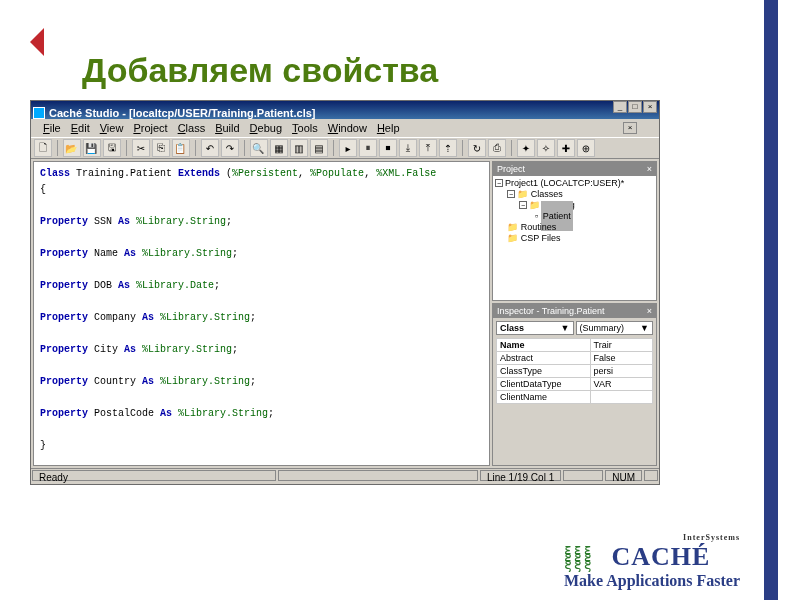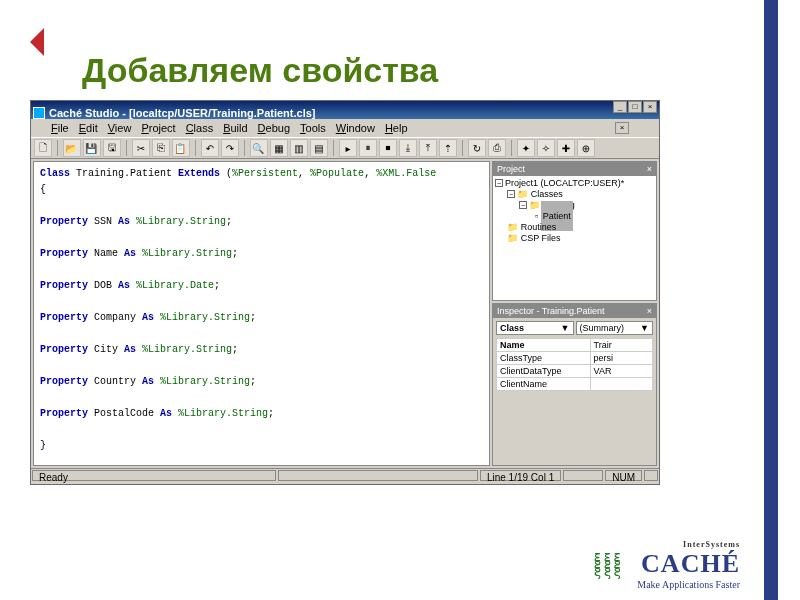--- a/index.html
+++ b/index.html
@@ -6,21 +6,21 @@
   html, body { margin:0; padding:0; width:800px; height:600px; font-family: Arial, sans-serif; background:#fff; overflow:hidden; }
   .slide { position:relative; width:800px; height:600px; }
   .accent-corner { position:absolute; top:28px; left:30px; width:0; height:0; border-top:14px solid transparent; border-bottom:14px solid transparent; border-right:14px solid #c1272d; }
   .side-stripe { position:absolute; right:22px; top:0; bottom:0; width:14px; background:#2a3d85; }
   .slide-title { position:absolute; left:60px; top:28px; font-size:34px; font-weight:bold; color:#4d7c0f;margin-left:22px; }
   .app-window { position:absolute; left:30px; top:100px; width:630px; height:385px; border:1px solid #6b6b6b; background:#d4d0c8; font-size:10px; color:#000; }
   .titlebar { height:18px; background:linear-gradient(#0a246a,#3a6ea5); display:flex; align-items:flex-end; color:#fff; padding:0 2px; }
   .titlebar .icon-box { width:12px; height:12px; background:#0af; margin-right:4px; border:1px solid #fff; }
   .titlebar .title-text { flex:1; font-size:11px; font-weight:bold; overflow:hidden; white-space:nowrap; }
   .win-btn { width:14px; height:12px; background:#d4d0c8; border:1px solid #888; font-size:8px; line-height:10px; text-align:center; color:#000; cursor:pointer; }
-  .menubar { height:18px; background:#d4d0c8; display:flex; align-items:center; padding:0 20px; font-size:11px; }
+  .menubar { height:18px; background:#d4d0c8; display:flex; align-items:center; padding:0 12px; font-size:11px; }
   .menubar span { margin-right:10px; cursor:pointer; }
   .menubar span u { text-decoration:underline; }
   .toolbar { height:22px; background:#d4d0c8; border-top:1px solid #fff; border-bottom:1px solid #888; display:flex; align-items:center; padding:0 3px; gap:2px; }
   .tbtn { width:18px; height:18px; border:1px solid #bbb; background:#e8e4dc; display:flex; align-items:center; justify-content:center; font-size:10px; cursor:pointer; }
   .tsep { width:1px; height:16px; background:#999; margin:0 3px; }
   .workspace { display:flex; height:calc(100% - 18px - 18px - 22px - 16px); }
   .editor { flex:1; background:#fff; border:1px solid #888; margin:2px; padding:4px 6px; font-family:'Courier New',monospace; font-size:10px; line-height:1.6; color:#000; white-space:pre; overflow:hidden; }
   .editor .kw { color:#0000aa; font-weight:bold; }
   .editor .typ { color:#006600; }
   .right-pane { width:165px; display:flex; flex-direction:column; margin:2px 2px 2px 0; gap:2px; }
@@ -38,21 +38,21 @@
   .insp-table td:first-child { width:60%; }
   .insp-table tr:first-child td:first-child { font-weight:bold; }
   .statusbar { height:14px; background:#d4d0c8; border-top:1px solid #888; display:flex; font-size:10px; }
   .status-cell { border:1px solid #888; padding:1px 6px; margin:1px; background:#d4d0c8; }
   .status-cell.flex { flex:1; }
   .logo-block { position:absolute; right:60px; bottom:10px; text-align:left; font-family:Georgia,serif; }
   .logo-inter { font-size:8px; letter-spacing:1px; color:#333; text-align:right;font-weight:bold; }
   .logo-row { display:flex; align-items:center; gap:6px; }
   .logo-mark { font-family:monospace; color:#2a7a2a; font-size:13px; line-height:7px; letter-spacing:2px; }
   .logo-cache { font-size:26px; font-weight:bold; color:#2a3d85; letter-spacing:1px;margin-left:12px; }
-  .logo-tag { font-size:10px; font-weight:normal; color:#2a3d85; text-align:right; }
+  .logo-tag { font-size:16px; font-weight:bold; color:#2a3d85; text-align:right; }
   .outer-winbtns { position:absolute; right:2px; top:0; display:flex; gap:1px; }
 </style>
 </head>
 <body>
 <div class="slide">
 
 <div class="accent-corner"></div>
 <div class="side-stripe"></div>
 
 <h1 class="slide-title">Добавляем свойства</h1>
@@ -167,20 +167,24 @@
                   <span>▼</span>
                 </div>
           </div>
           <table class="insp-table" style="background:#fff;">
             <tbody id="insp-rows">
                   <tr>
                     <td>Name</td>
                     <td>Trair</td>
                   </tr>
                   <tr>
+                    <td>Abstract</td>
+                    <td>False</td>
+                  </tr>
+                  <tr>
                     <td>ClassType</td>
                     <td>persi</td>
                   </tr>
                   <tr>
                     <td>ClientDataType</td>
                     <td>VAR</td>
                   </tr>
                   <tr>
                     <td>ClientName</td>
                     <td></td>

